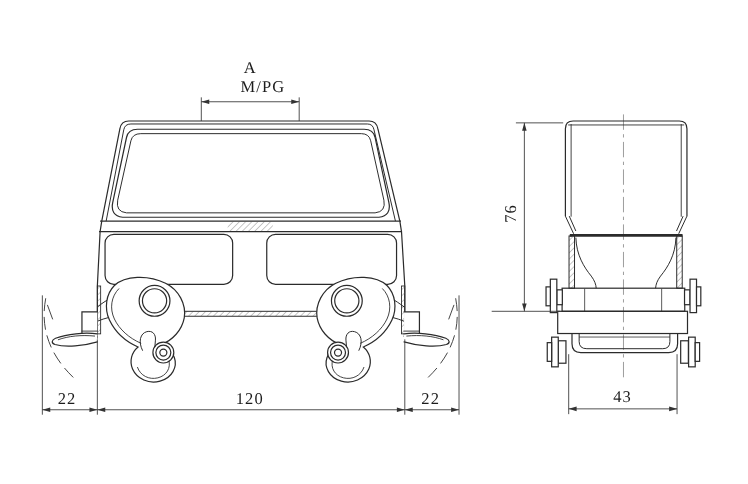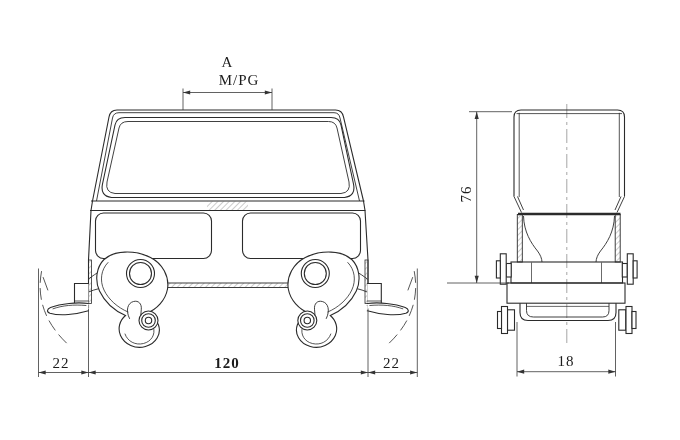--- a/index.html
+++ b/index.html
@@ -154,18 +154,18 @@
     <path d="M 469,111.7 H 512 M 447,283 H 509"></path>
     <line x1="476.7" y1="111.7" x2="476.7" y2="283" marker-start="url(#arw)" marker-end="url(#arw)"></line>
     <path d="M 517,322 V 376.5 M 615.5,322 V 376.5"></path>
     <line x1="517" y1="371.7" x2="615.5" y2="371.7" marker-start="url(#arw)" marker-end="url(#arw)"></line>
   </g>
 </svg>
 
 <span class="dimtext" style="left:227.5px;top:55px;">A</span>
 <span class="dimtext" style="left:239px;top:73px;">M/PG</span>
 <span class="dimtext" style="left:61px;top:356px;">22</span>
-<span class="dimtext" style="left:227px;top:356px;font-weight:bold;">120</span>
+<span class="dimtext" style="left:227px;top:356px;">120</span>
 <span class="dimtext" style="left:391.5px;top:356px;">22</span>
 <span class="dimtext rot" style="left:466px;top:194px;">76</span>
-<span class="dimtext" style="left:566px;top:354px;">18</span>
+<span class="dimtext" style="left:566px;top:354px;">43</span>
 
 </div>
 
 </body></html>

